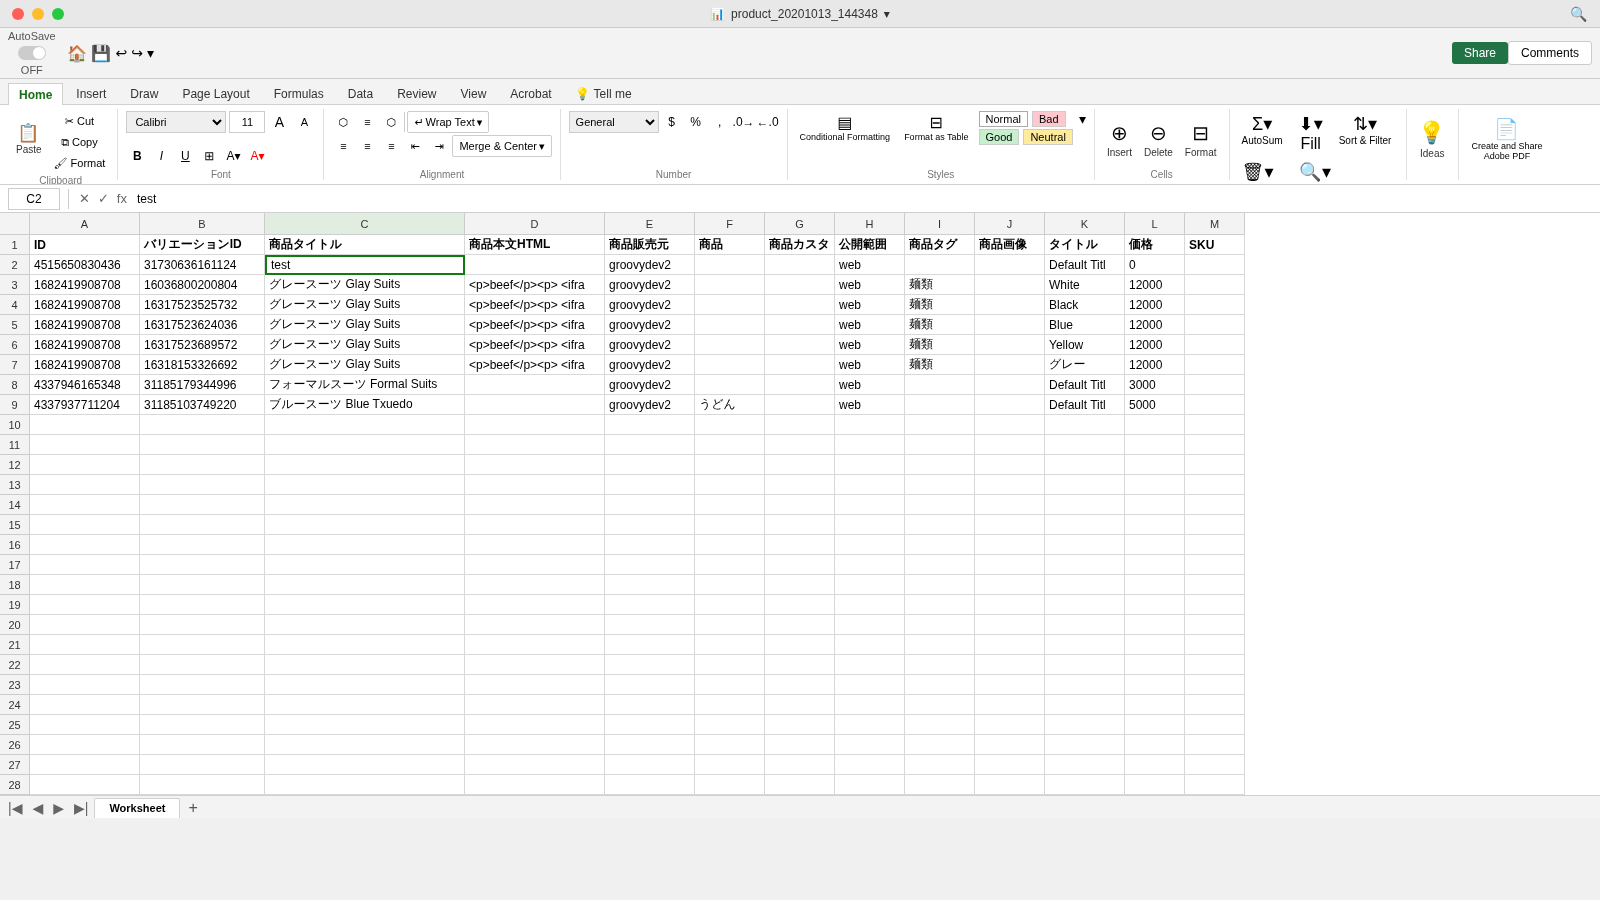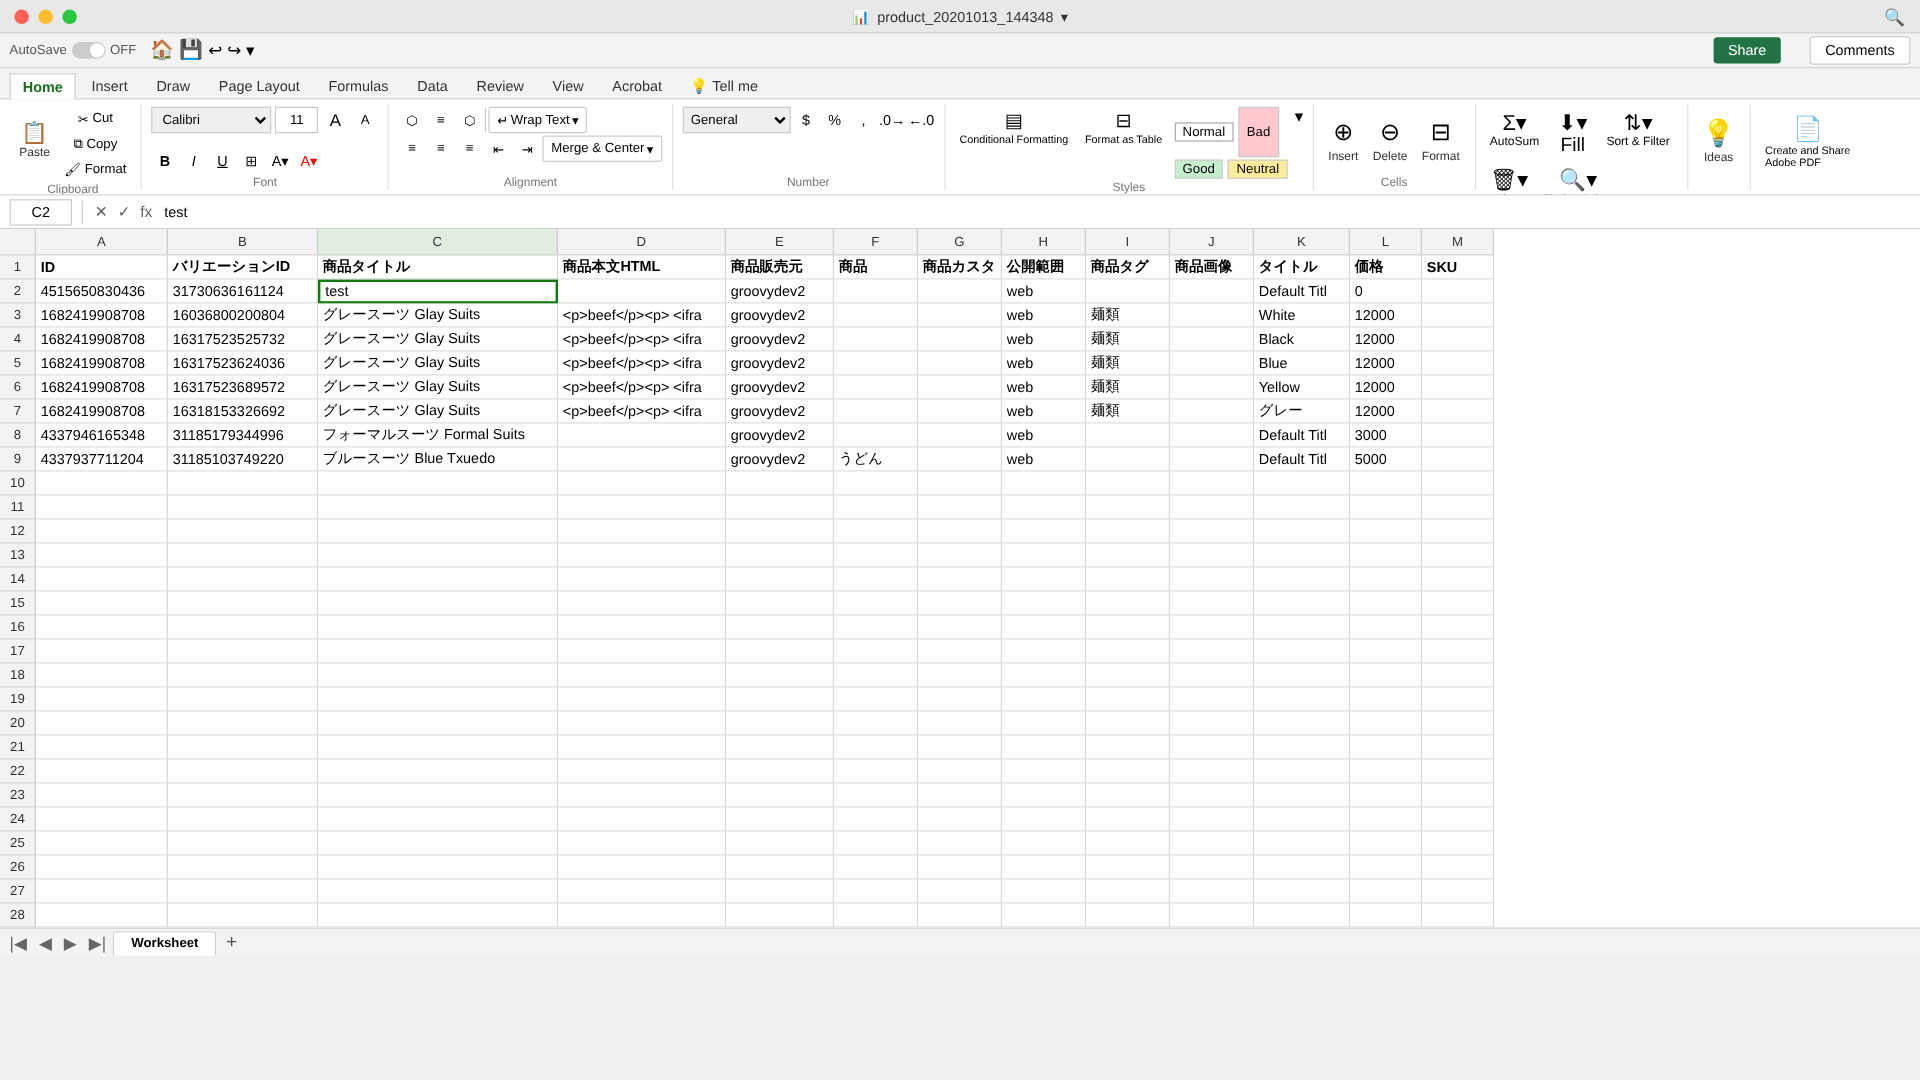--- a/index.html
+++ b/index.html
@@ -118,21 +118,21 @@
       background: none;
       cursor: pointer;
       display: flex; align-items: center; justify-content: center;
       font-size: 12px;
       border-radius: 2px;
     }
     .fmt-btn.bold { font-weight: bold; }
     .fmt-btn.italic { font-style: italic; }
     .align-btn { width: 22px; height: 22px; border: 1px solid transparent; background: none; cursor: pointer; display: flex; align-items: center; justify-content: center; font-size: 11px; border-radius: 2px; }
     .style-normal { background: white; border: 1px solid #aaa; padding: 1px 6px; font-size: 11px; cursor: pointer; }
-    .style-bad { background: #ffc7ce; border: 1px solid #ccc; padding: 14px 6px; font-size: 11px; cursor: pointer; }
+    .style-bad { background: #ffc7ce; border: 1px solid #ccc; padding: 1px 6px; font-size: 11px; cursor: pointer; }
     .style-good { background: #c6efce; border: 1px solid #ccc; padding: 1px 6px; font-size: 11px; cursor: pointer; }
     .style-neutral { background: #ffeb9c; border: 1px solid #ccc; padding: 1px 6px; font-size: 11px; cursor: pointer; }
 
     
     .num-format-select {
       width: 90px;
       height: 22px;
       font-size: 11px;
       border: 1px solid #ccc;
       padding: 0 2px;
@@ -296,33 +296,33 @@
     <span>📊</span>
     <span>product_20201013_144348</span>
     <span>▾</span>
   </div>
   <div style="display:flex;align-items:center;gap:6px;">
     <span style="font-size:14px;cursor:pointer;">🔍</span>
   </div>
 </div>
 
 <div style="display:flex;align-items:center;padding:2px 8px;background:#f3f3f3;border-bottom:1px solid #ccc;gap:4px;">
-  <div style="display:flex;align-items:center;gap:4px;">
+  <div style="display:flex;align-items:center;gap:4px;flex-direction:column;">
     <span style="font-size:11px;color:#555;">AutoSave</span>
     <div style="width:28px;height:14px;background:#ccc;border-radius:7px;position:relative;cursor:pointer;">
       <div style="width:12px;height:12px;background:white;border-radius:50%;position:absolute;top:1px;right:1px;"></div>
     </div>
     <span style="font-size:11px;color:#555;">OFF</span>
   </div>
   <span style="font-size:16px;cursor:pointer;margin-left:8px;">🏠</span>
   <span style="font-size:16px;cursor:pointer;">💾</span>
   <span style="font-size:14px;cursor:pointer;">↩</span>
   <span style="font-size:14px;cursor:pointer;">↪</span>
   <span style="font-size:14px;cursor:pointer;">▾</span>
-  <div style="margin-left:auto;display:flex;gap:24px;align-items:center;">
+  <div style="margin-left:auto;display:flex;gap:0;align-items:center;">
     <button class="share-btn">Share</button>
     <button class="comments-btn">Comments</button>
   </div>
 </div>
 
 <div class="ribbon-tabs">
   <div class="ribbon-tab active">Home</div>
   <div class="ribbon-tab">Insert</div>
   <div class="ribbon-tab">Draw</div>
   <div class="ribbon-tab">Page Layout</div>
@@ -509,21 +509,21 @@
         <span class="rb-btn-label">Ideas</span>
       </div>
     </div>
     <div class="ribbon-group-label"></div>
   </div>
 
   <div class="ribbon-group">
     <div class="ribbon-group-content">
       <div class="rb-btn rb-btn-large" style="max-width:80px;">
         <span style="font-size:20px;">📄</span>
-        <span style="font-size:9px;text-align:left;">Create and Share Adobe PDF</span>
+        <span style="font-size:9px;text-align:center;">Create and Share Adobe PDF</span>
       </div>
     </div>
     <div class="ribbon-group-label"></div>
   </div>
 </div>
 
 <div class="formula-bar">
   <input class="cell-ref-box" type="text" value="C2" style="">
   <div class="formula-sep"></div>
   <span class="formula-icon-btn">✕</span>

